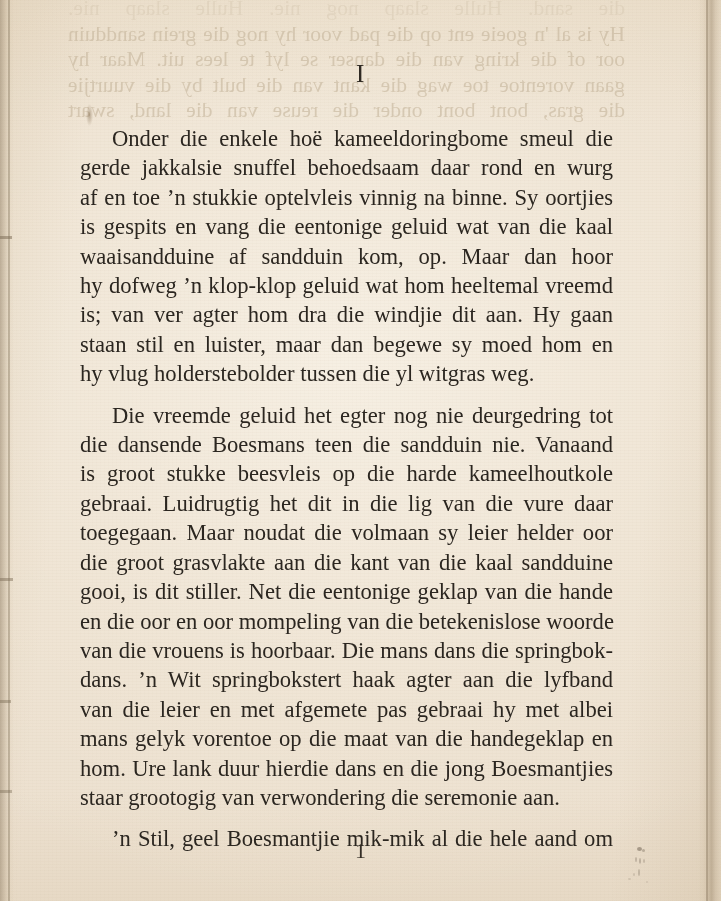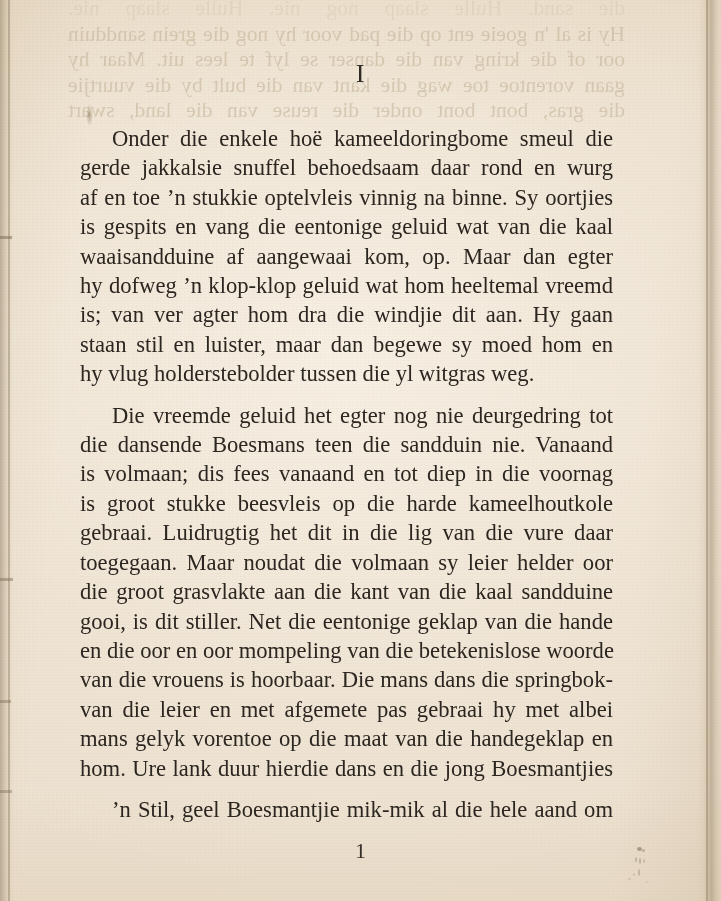--- a/index.html
+++ b/index.html
@@ -237,41 +237,42 @@
 
   <div id="chapter-number">I</div>
 
   <div id="body-text">
 
     <div class="para-block">
       <span class="tline indent">Onder die enkele hoë kameeldoringbome smeul die</span>
       <span class="tline">gerde jakkalsie snuffel behoedsaam daar rond en wurg</span>
       <span class="tline">af en toe ’n stukkie optelvleis vinnig na binne. Sy oortjies</span>
       <span class="tline">is gespits en vang die eentonige geluid wat van die kaal</span>
-      <span class="tline">waaisandduine af aangewaai kom, op. Maar dan egter</span>
+      <span class="tline">waaisandduine af sandduin kom, op. Maar dan hoor</span>
       <span class="tline">hy dofweg ’n klop-klop geluid wat hom heeltemal vreemd</span>
       <span class="tline">is; van ver agter hom dra die windjie dit aan. Hy gaan</span>
       <span class="tline">staan stil en luister, maar dan begewe sy moed hom en</span>
       <span class="tline last">hy vlug holderstebolder tussen die yl witgras weg.</span>
     </div>
 
     <div class="para-block">
       <span class="tline indent">Die vreemde geluid het egter nog nie deurgedring tot</span>
       <span class="tline">die dansende Boesmans teen die sandduin nie. Vanaand</span>
-      <span class="tline">is volmaan; dis fees vanaand en tot diep in die voornag</span>
       <span class="tline">is groot stukke beesvleis op die harde kameelhoutkole</span>
       <span class="tline">gebraai. Luidrugtig het dit in die lig van die vure daar</span>
       <span class="tline">toegegaan. Maar noudat die volmaan sy leier helder oor</span>
       <span class="tline">die groot grasvlakte aan die kant van die kaal sandduine</span>
       <span class="tline">gooi, is dit stiller. Net die eentonige geklap van die hande</span>
       <span class="tline">en die oor en oor mompeling van die betekenislose woorde</span>
       <span class="tline">van die vrouens is hoorbaar. Die mans dans die springbok-</span>
+      <span class="tline">dans. ’n Wit springbokstert haak agter aan die lyfband</span>
       <span class="tline">van die leier en met afgemete pas gebraai hy met albei</span>
       <span class="tline">mans gelyk vorentoe op die maat van die handegeklap en</span>
       <span class="tline">hom. Ure lank duur hierdie dans en die jong Boesmantjies</span>
+      <span class="tline last">staar grootogig van verwondering die seremonie aan.</span>
     </div>
 
     <div class="para-block">
       <span class="tline indent">’n Stil, geel Boesmantjie mik-mik al die hele aand om</span>
     </div>
 
   </div>
 
   <div id="folio">1</div>
 

